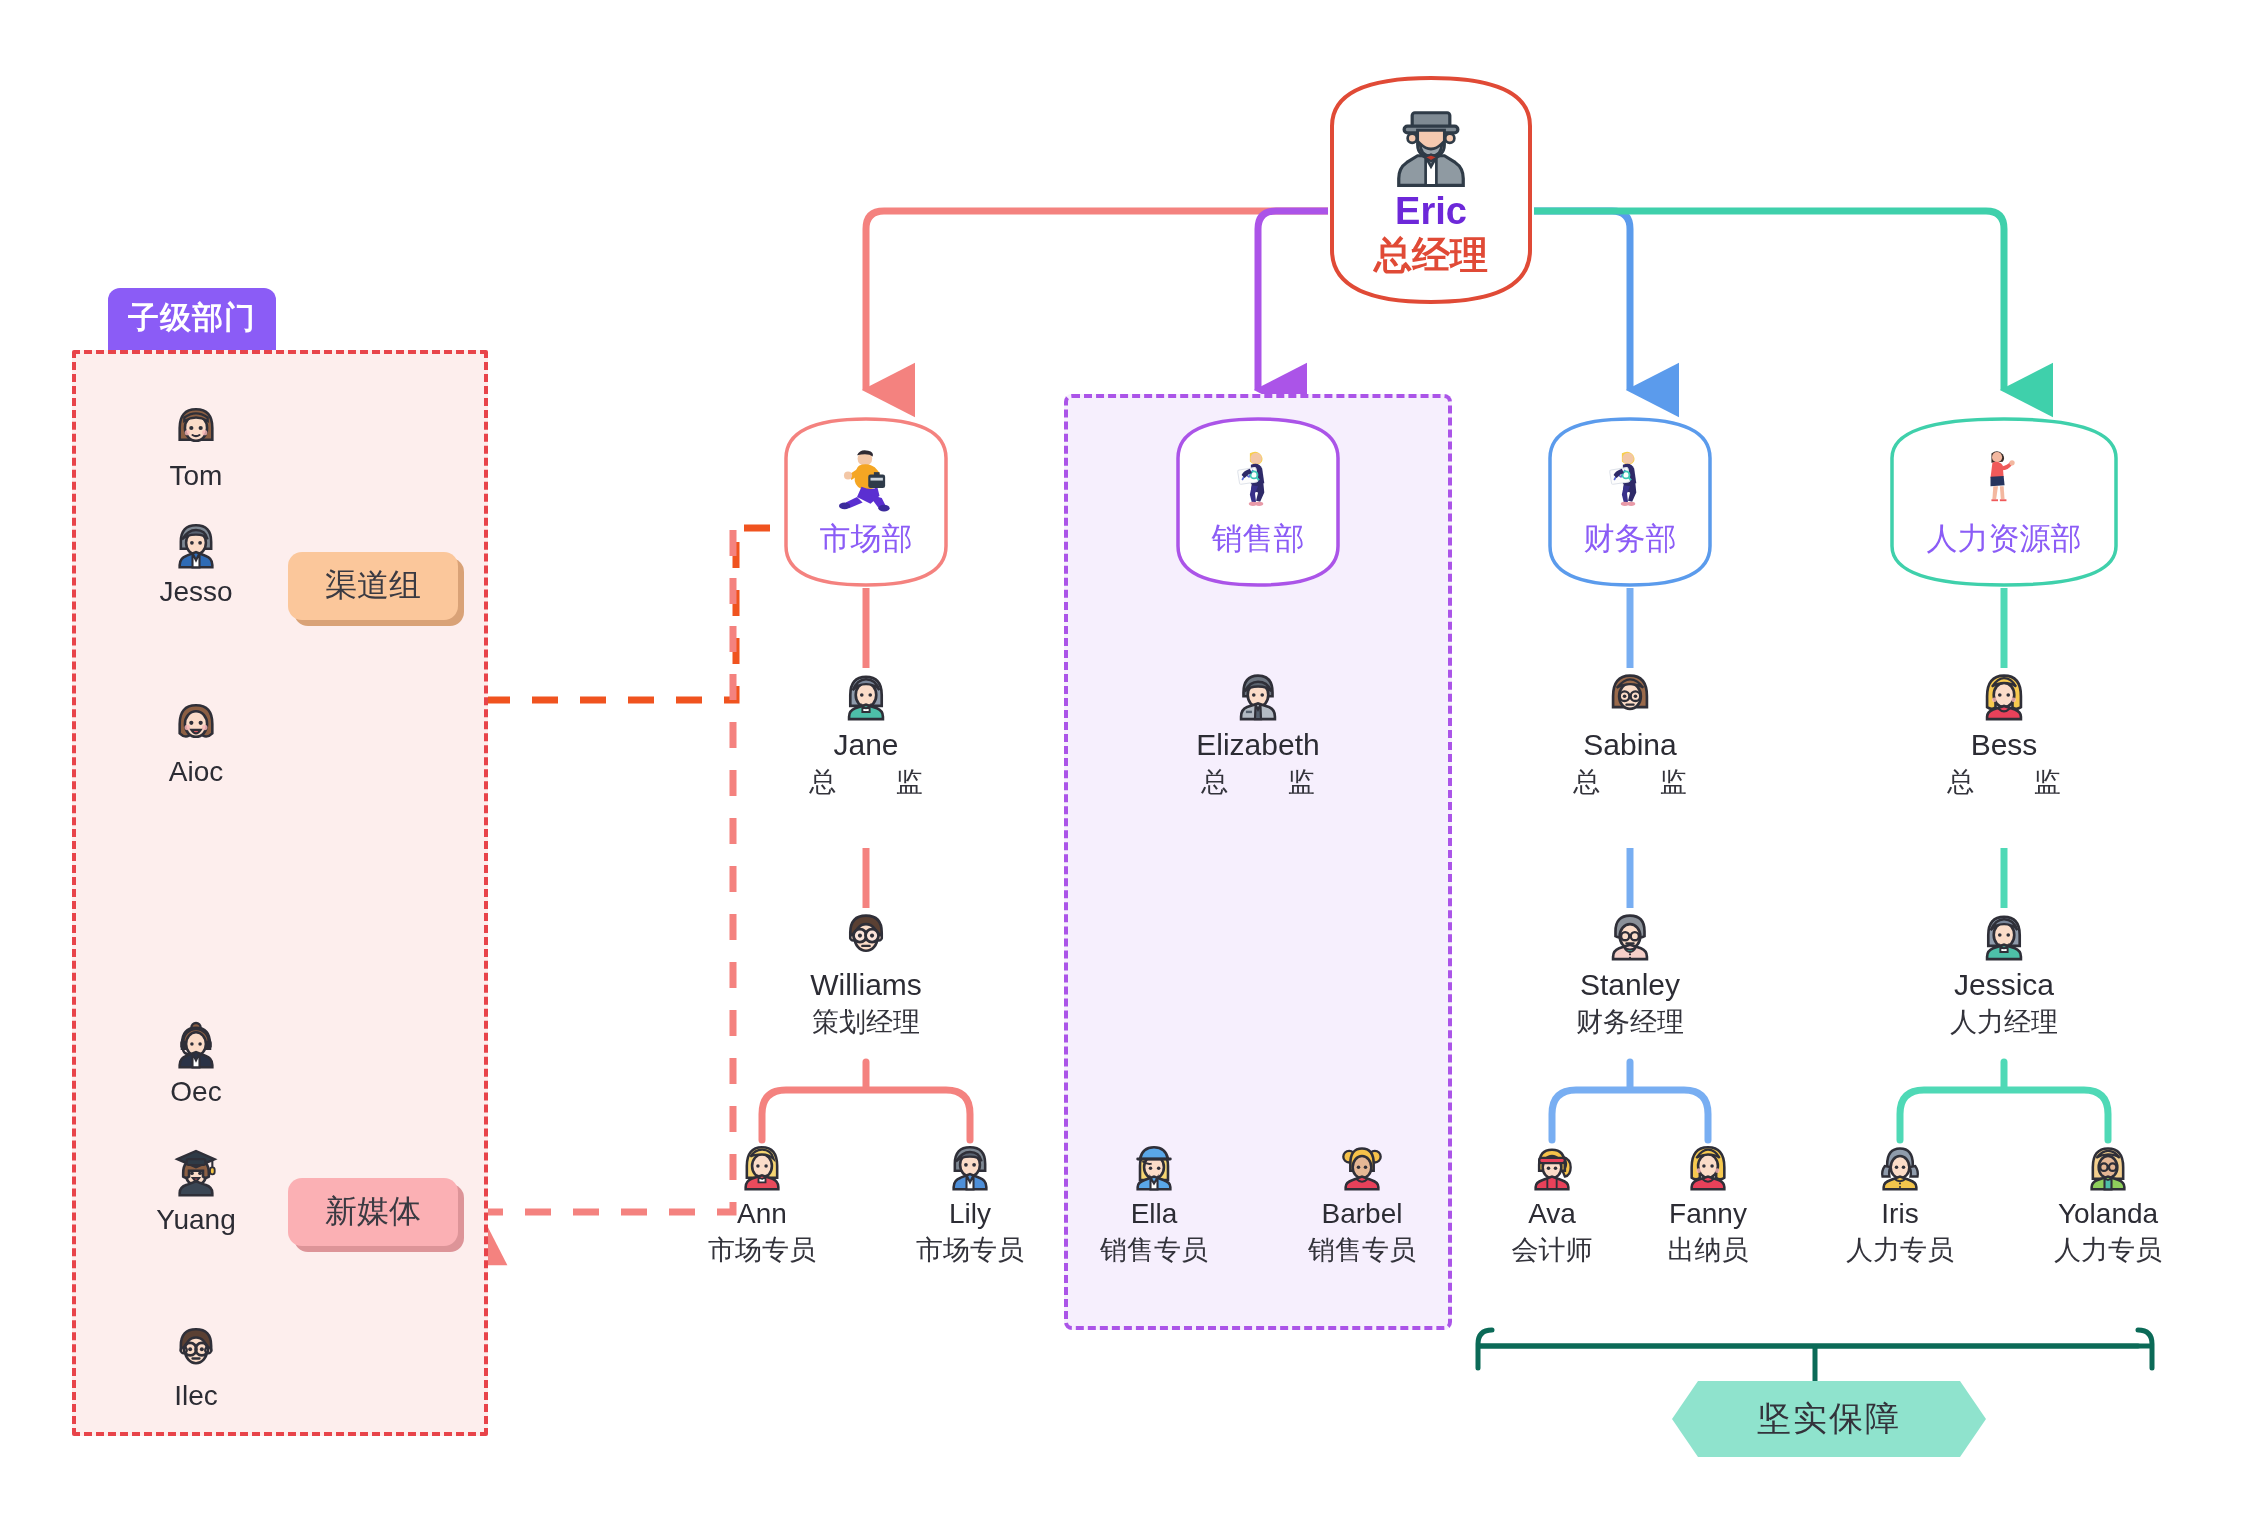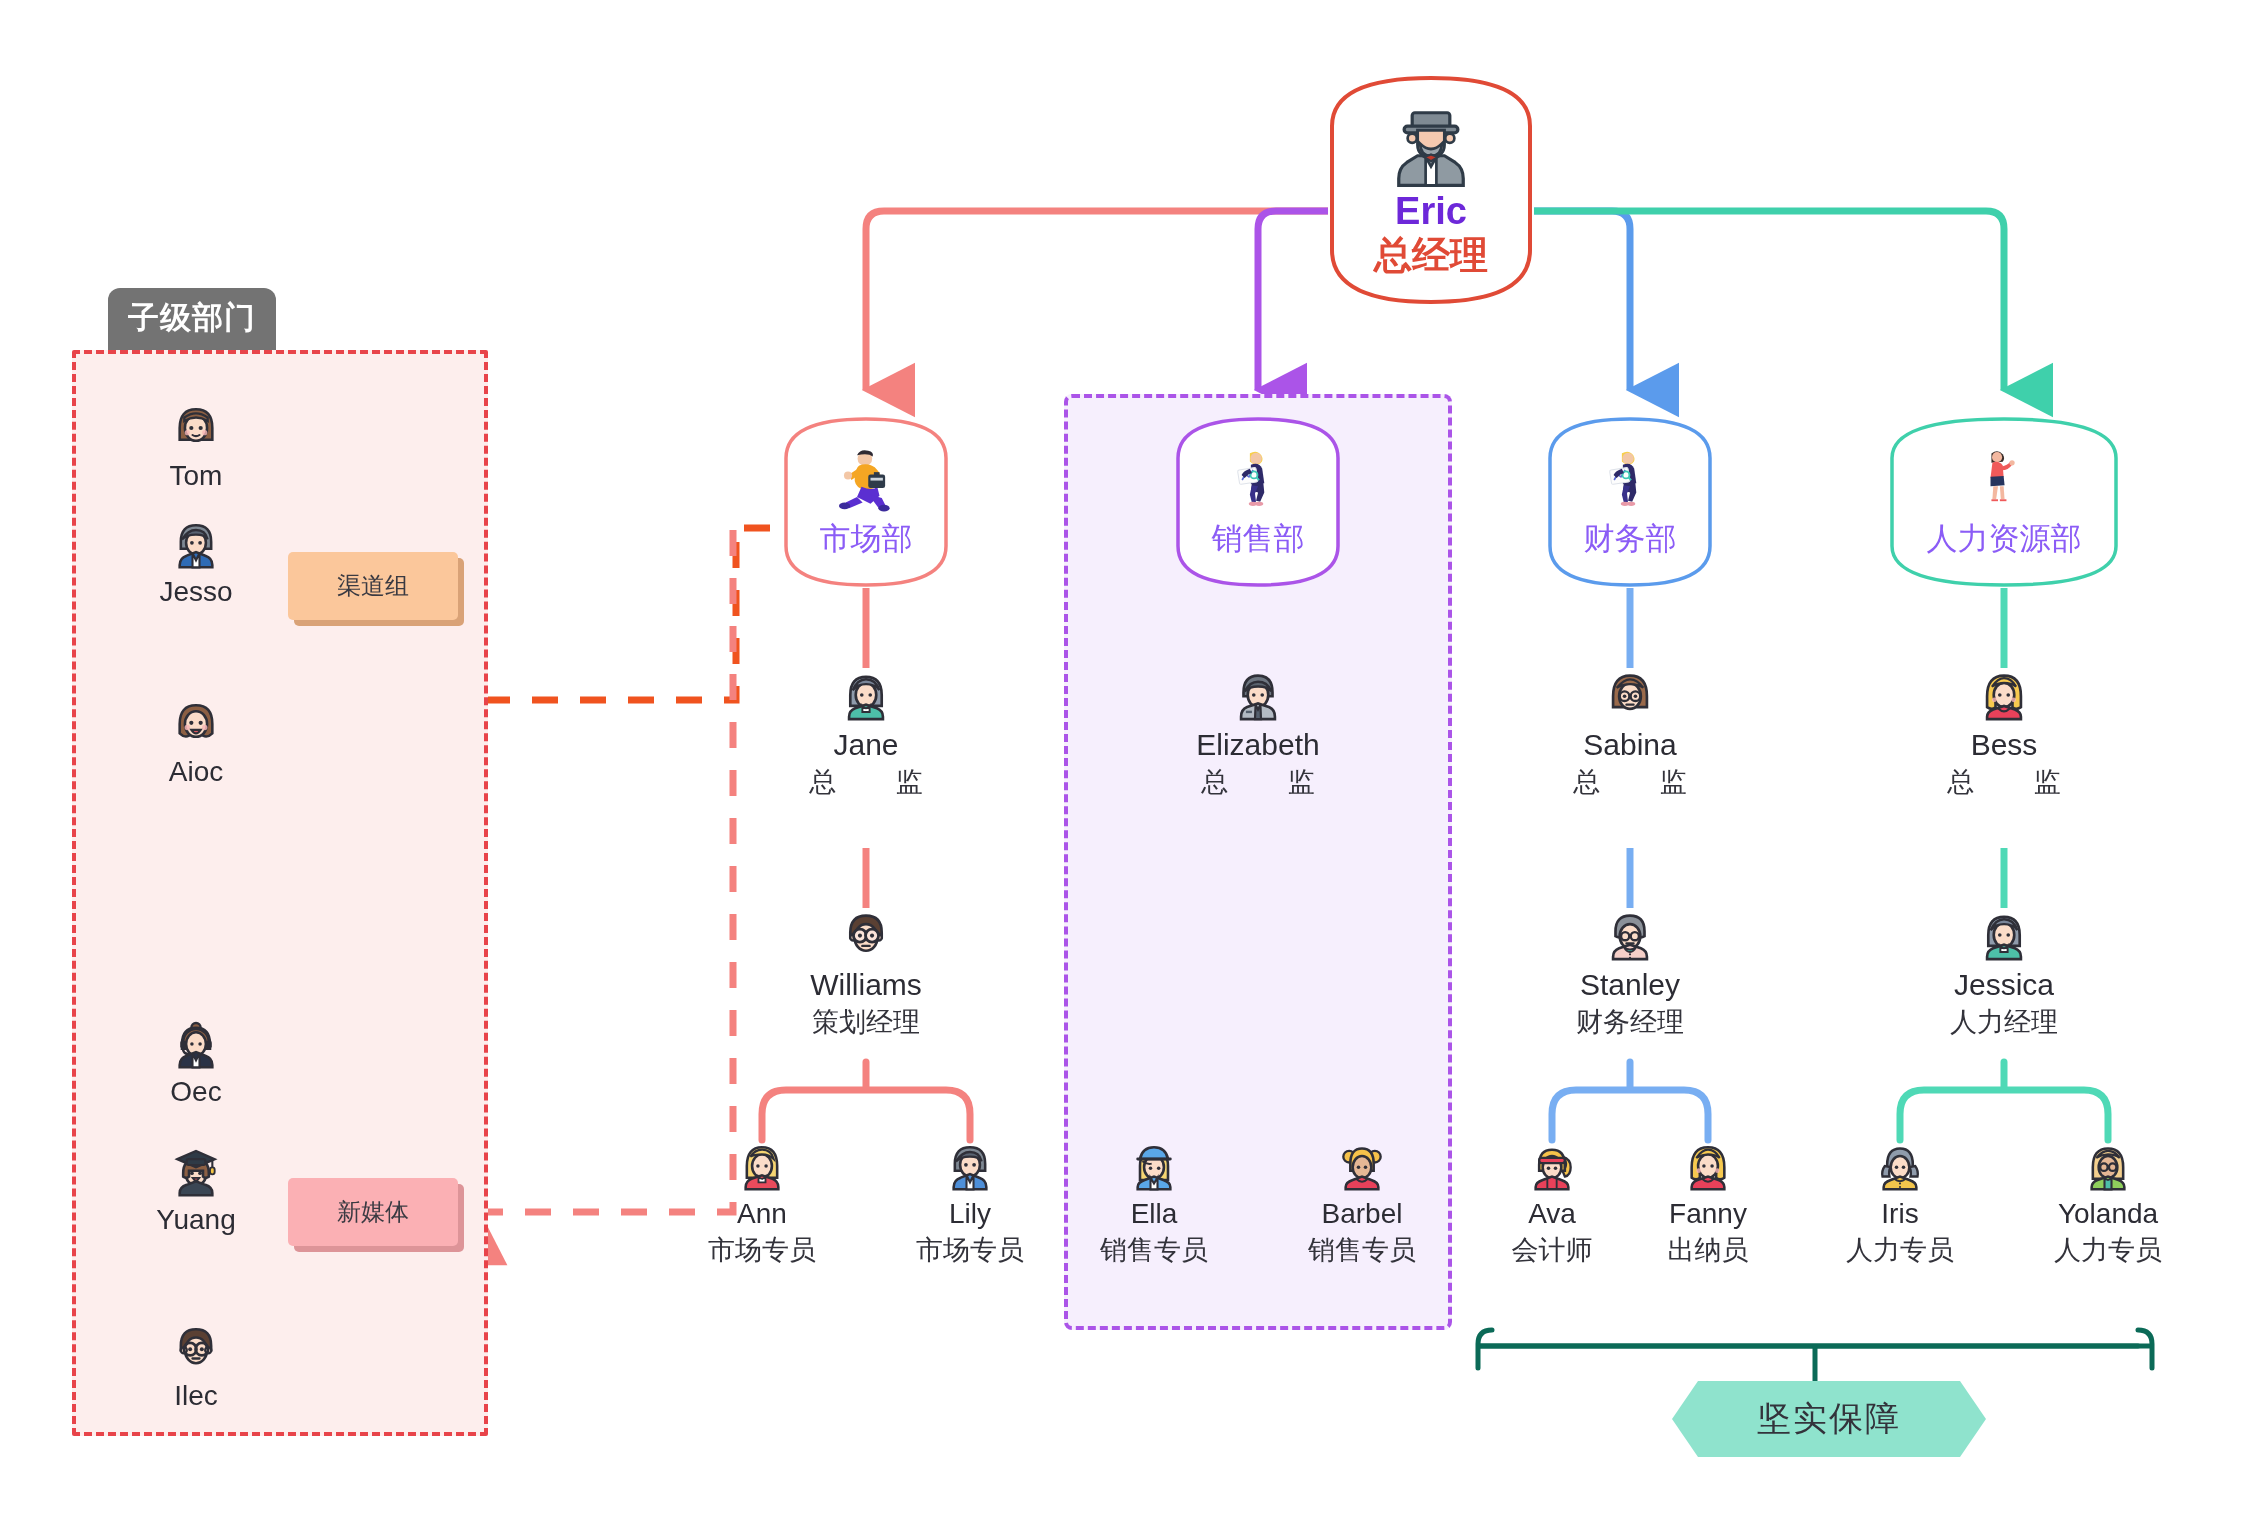--- a/index.html
+++ b/index.html
@@ -18,21 +18,21 @@
     position: absolute;
     left: 72px; top: 350px;
     width: 416px; height: 1086px;
     background: #fdeeed;
     border: 4px dashed #e8444a;
     border-radius: 2px;
   }
   .subdept-tab {
     position: absolute;
     left: 108px; top: 288px;
-    background: #737373;
+    background: #8b5cf6;
     color: #ffffff;
     font-size: 31px;
     font-weight: 700;
     padding: 9px 20px 11px 20px;
     border-radius: 12px 12px 0 0;
     letter-spacing: 1px;
     z-index: 6;
   }
 
   
@@ -91,22 +91,22 @@
     font-size: 38px; font-weight: 700; color: #6d28d9; line-height: 1.15;
   }
   .root-node .rtitle {
     font-size: 38px; font-weight: 700; color: #e04a36; line-height: 1.15;
   }
 
   
   .chip {
     position: absolute;
     display: flex; align-items: center; justify-content: center;
-    font-size: 24px; color: #3a3a42;
-    border-radius: 5px;
+    font-size: 32px; color: #3a3a42;
+    border-radius: 14px;
     z-index: 5;
   }
   .chip-channel {
     left: 288px; top: 552px; width: 170px; height: 68px;
     background: #fbc79b;
     box-shadow: 6px 6px 0 0 #d9a277;
   }
   .chip-media {
     left: 288px; top: 1178px; width: 170px; height: 68px;
     background: #fbb0b4;

